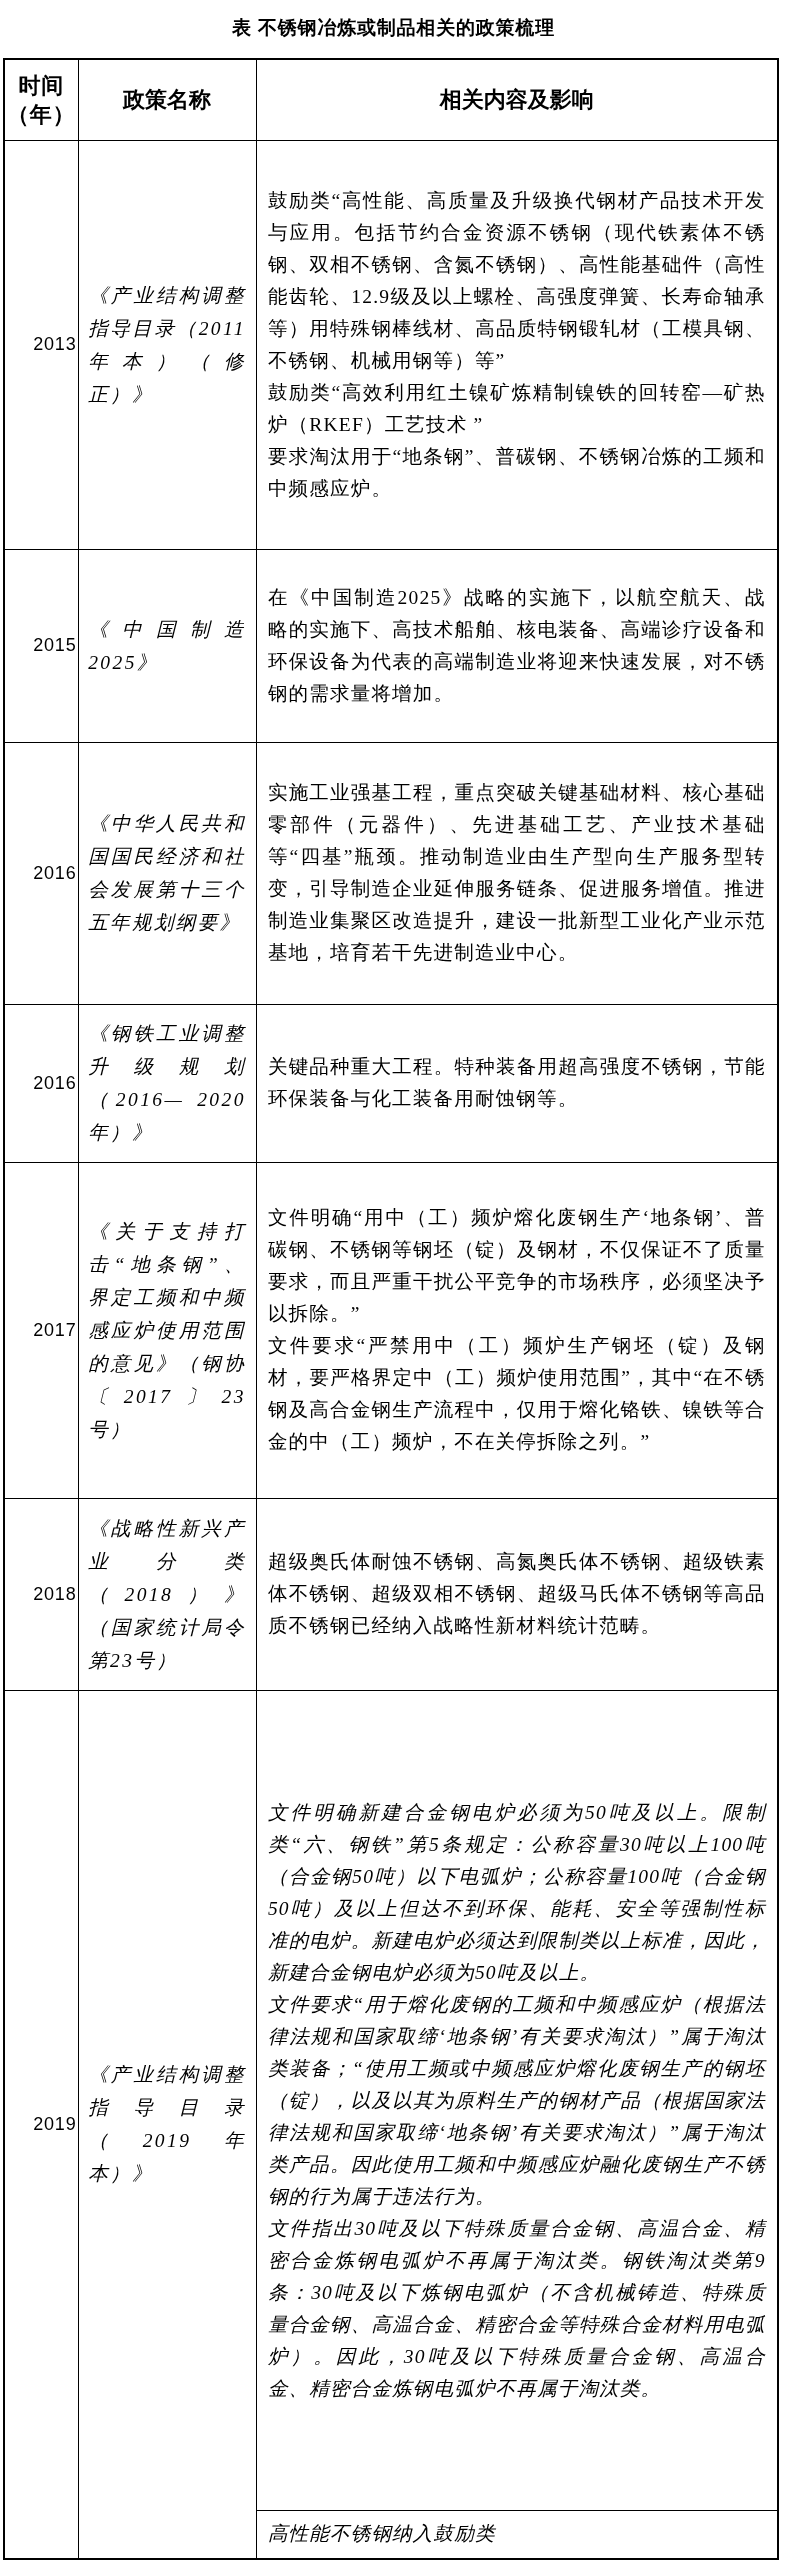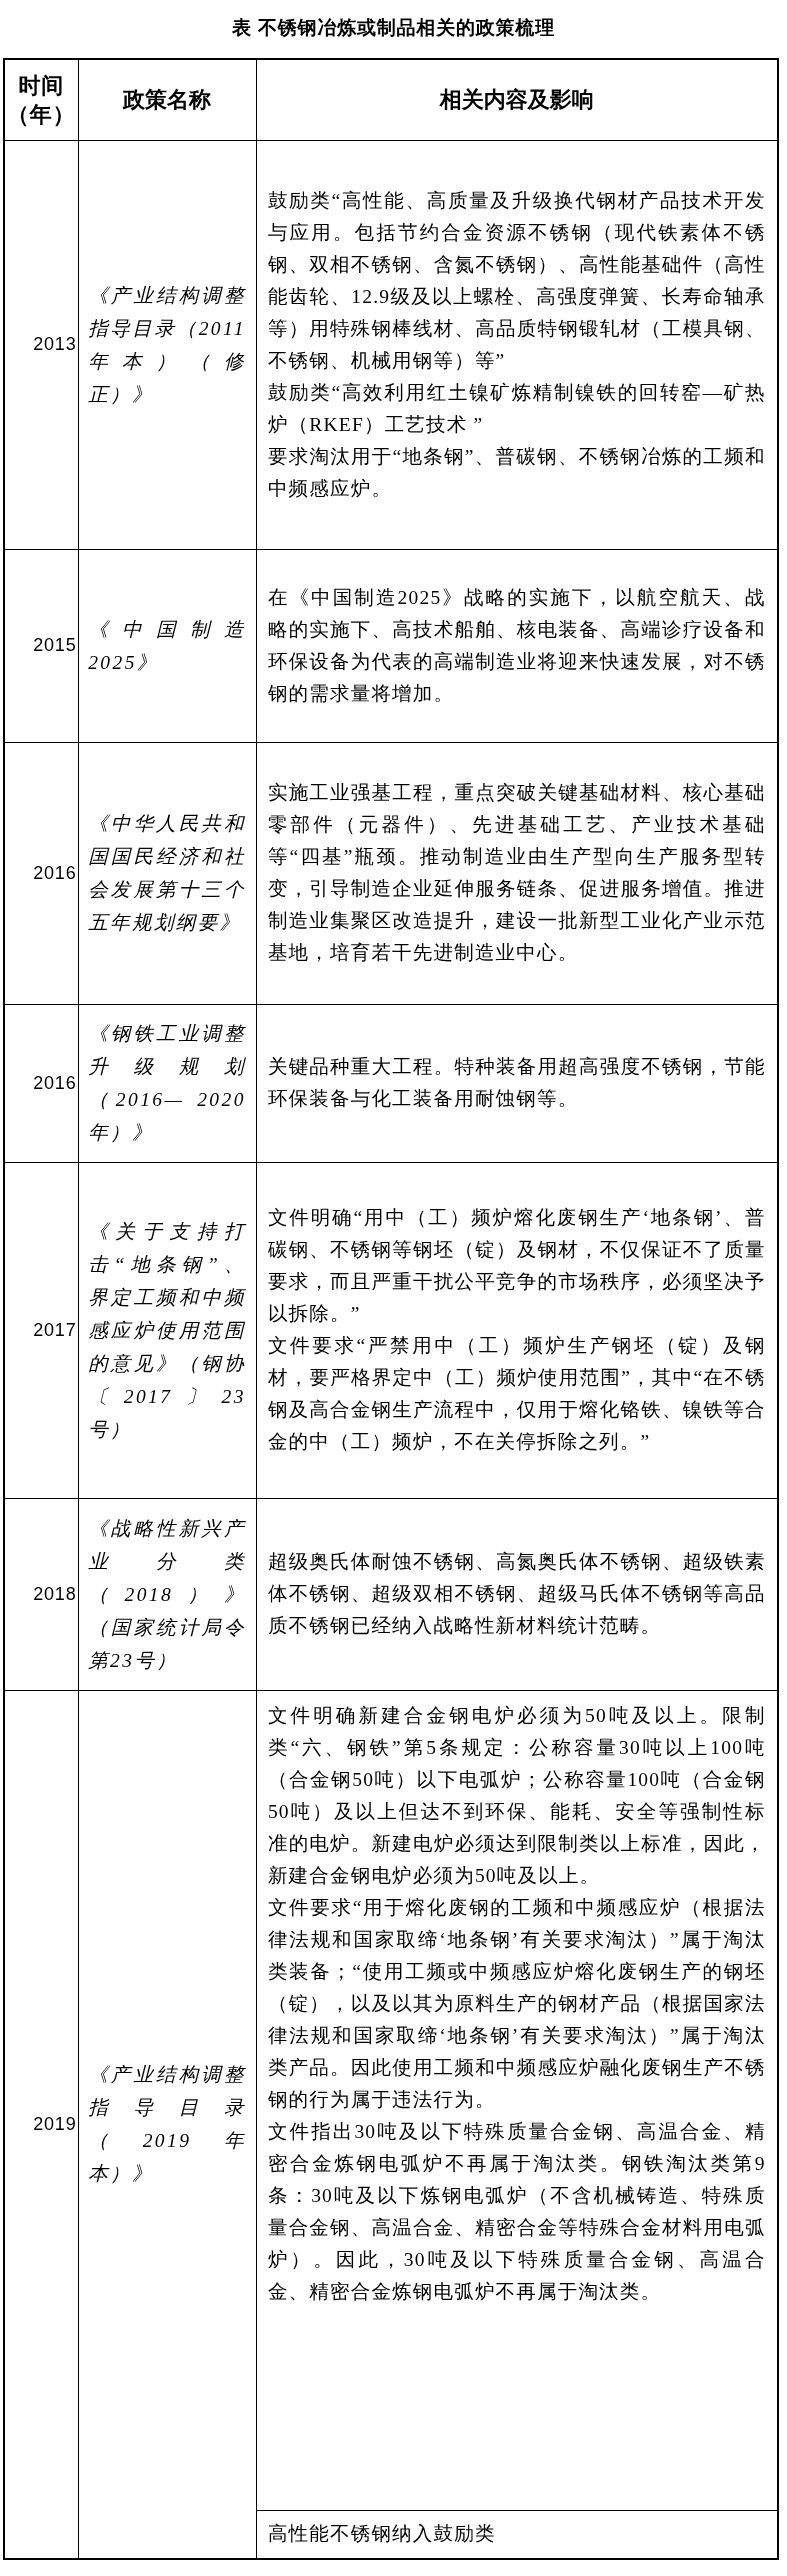--- a/index.html
+++ b/index.html
@@ -38,24 +38,24 @@
     text-align:right;letter-spacing:0.8px;
   }
   td.policy-cell{padding:4.9px 9.7px;font-style:italic;}
   .policy-text{
     font-size:19.5px;line-height:33px;letter-spacing:2.4px;
     text-align:justify;text-justify:inter-character;
   }
   td.content-cell{padding:0;}
   .cwrap{display:flex;flex-direction:column;}
   .content-inner{
-    flex:1;display:flex;flex-direction:column;
+    flex:1;display:flex;flex-direction:column;justify-content:center;
     padding:8.1px 11.4px;box-sizing:border-box;
   }
-  tbody tr:nth-child(7) .cwrap{height:866px;}
+  tbody tr:nth-child(7) .cwrap{height:866px;font-style:italic;}
   p.para{
     margin:0;font-size:19.5px;line-height:32px;letter-spacing:1.2px;
     text-align:justify;text-justify:inter-character;
   }
   .footer-note{
     border-top:1.6px solid #000;
     padding:7.3px 11.4px;font-size:19.5px;line-height:32px;letter-spacing:1.2px;
   }
 </style>
 </head>

